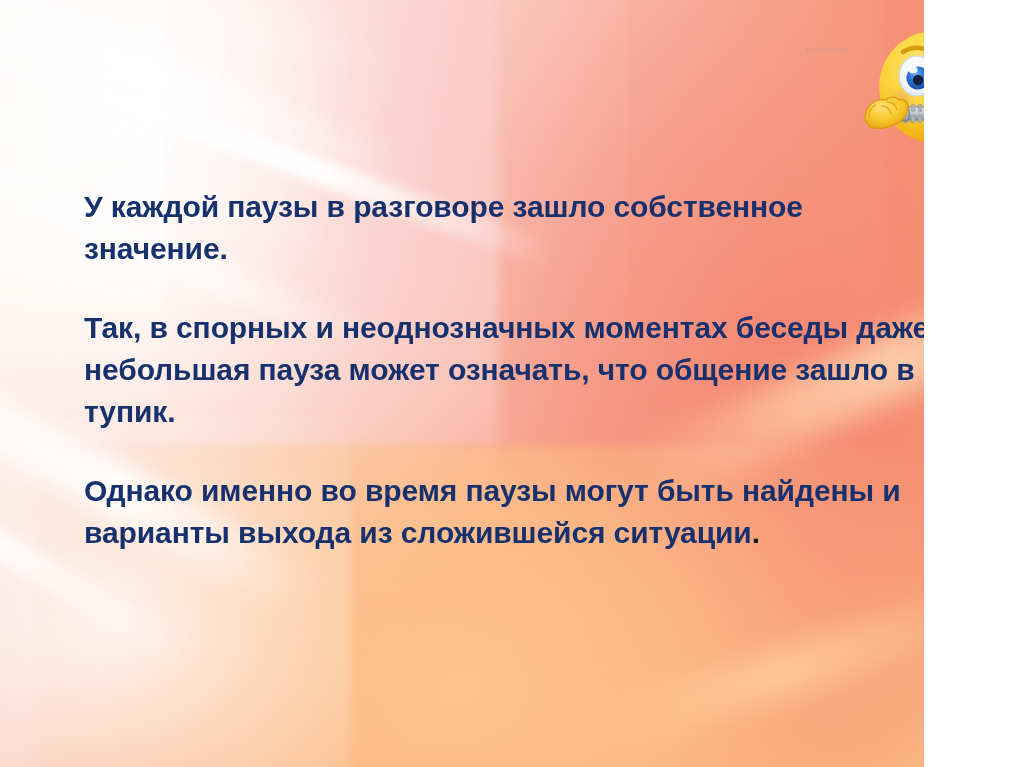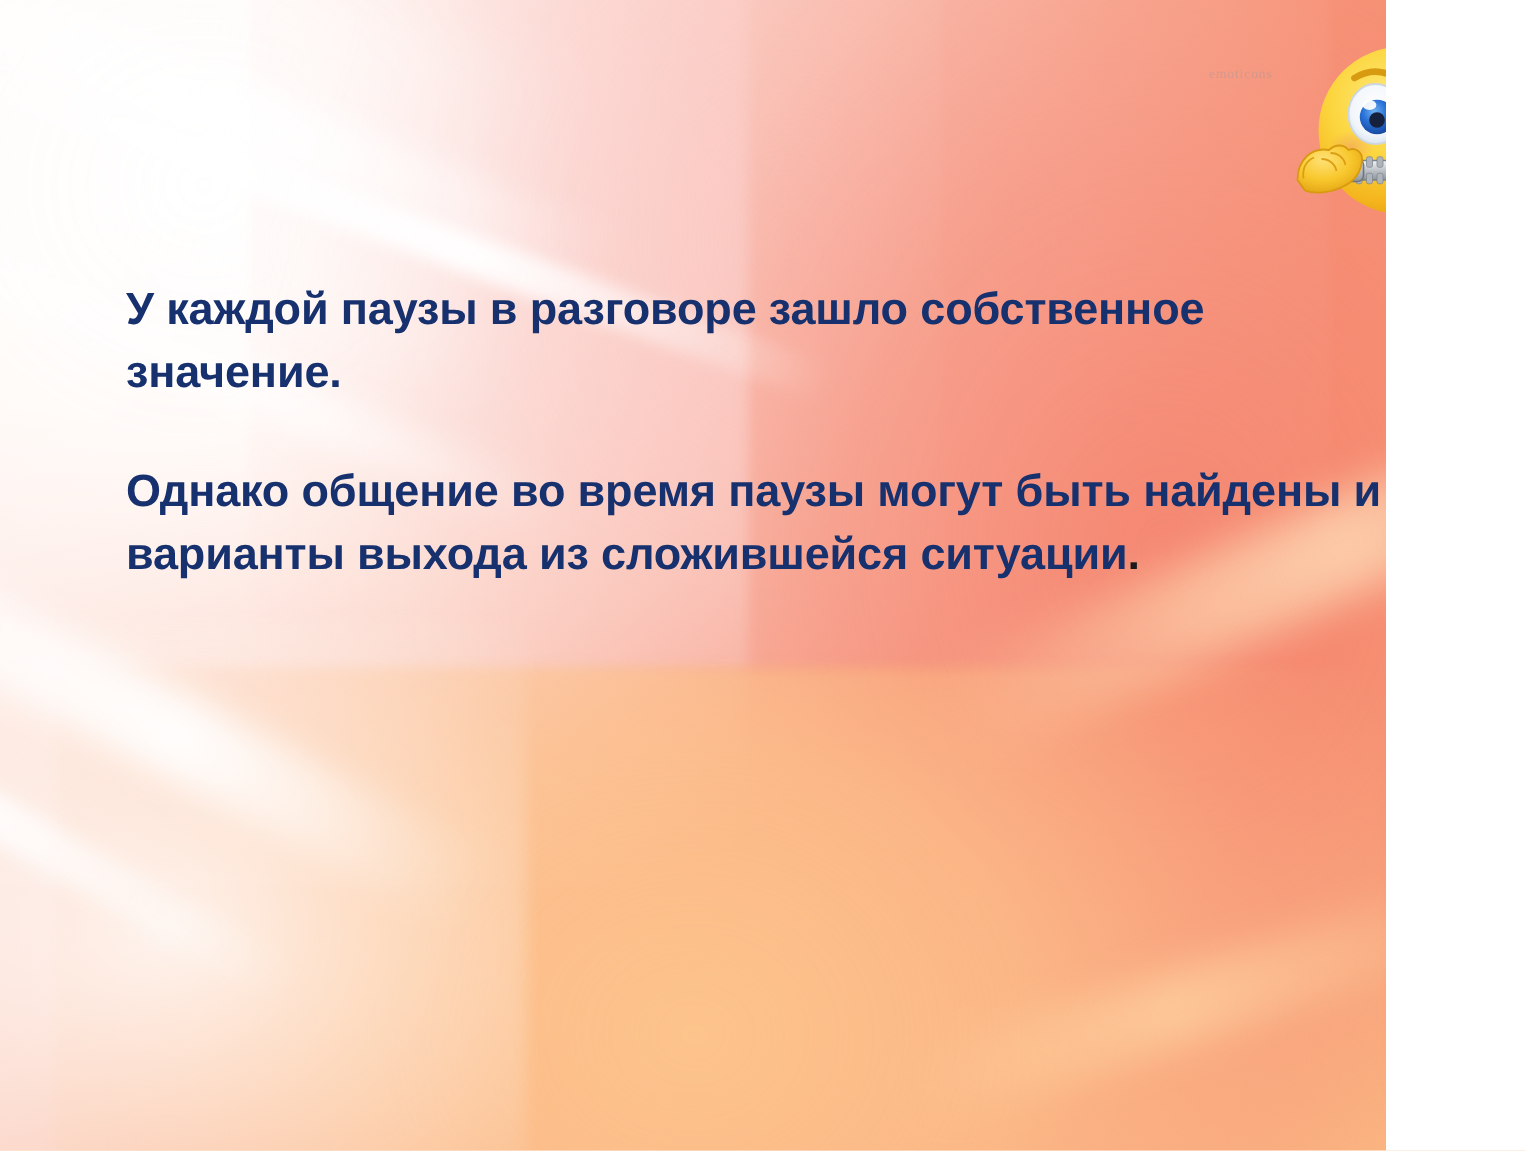--- a/index.html
+++ b/index.html
@@ -339,16 +339,17 @@
                  C45 90 40 97 33 100 C26 104 14 106 7 103 Z" fill="url(#handGrad)" stroke="#d79a0f" stroke-width="1.2"></path>
         <path d="M24 78 C29 78 33 81 34 86" stroke="#dc9f13" stroke-width="1.2" fill="none"></path>
         <path d="M18 82 C23 82 27 85 28 90" stroke="#dc9f13" stroke-width="1.2" fill="none"></path>
         <path d="M6 95 C5 88 8 83 13 81" stroke="#dc9f13" stroke-width="1.2" fill="none"></path>
       </g>
     </svg>
   </div>
 
   <div class="body-text">
     <p class="para">У каждой паузы в разговоре зашло собственное значение.</p>
-    <p class="para"><span>Однако общение во время паузы могут быть найдены и варианты выхода из сложившейся ситуации</span><span class="tail-dot">.</span></p>
+    <p class="para">Так, в спорных и неоднозначных моментах беседы даже небольшая пауза может означать, что общение зашло в тупик.</p>
+    <p class="para"><span>Однако именно во время паузы могут быть найдены и варианты выхода из сложившейся ситуации</span><span class="tail-dot">.</span></p>
   </div>
 
 </div>
 
 </body></html>

